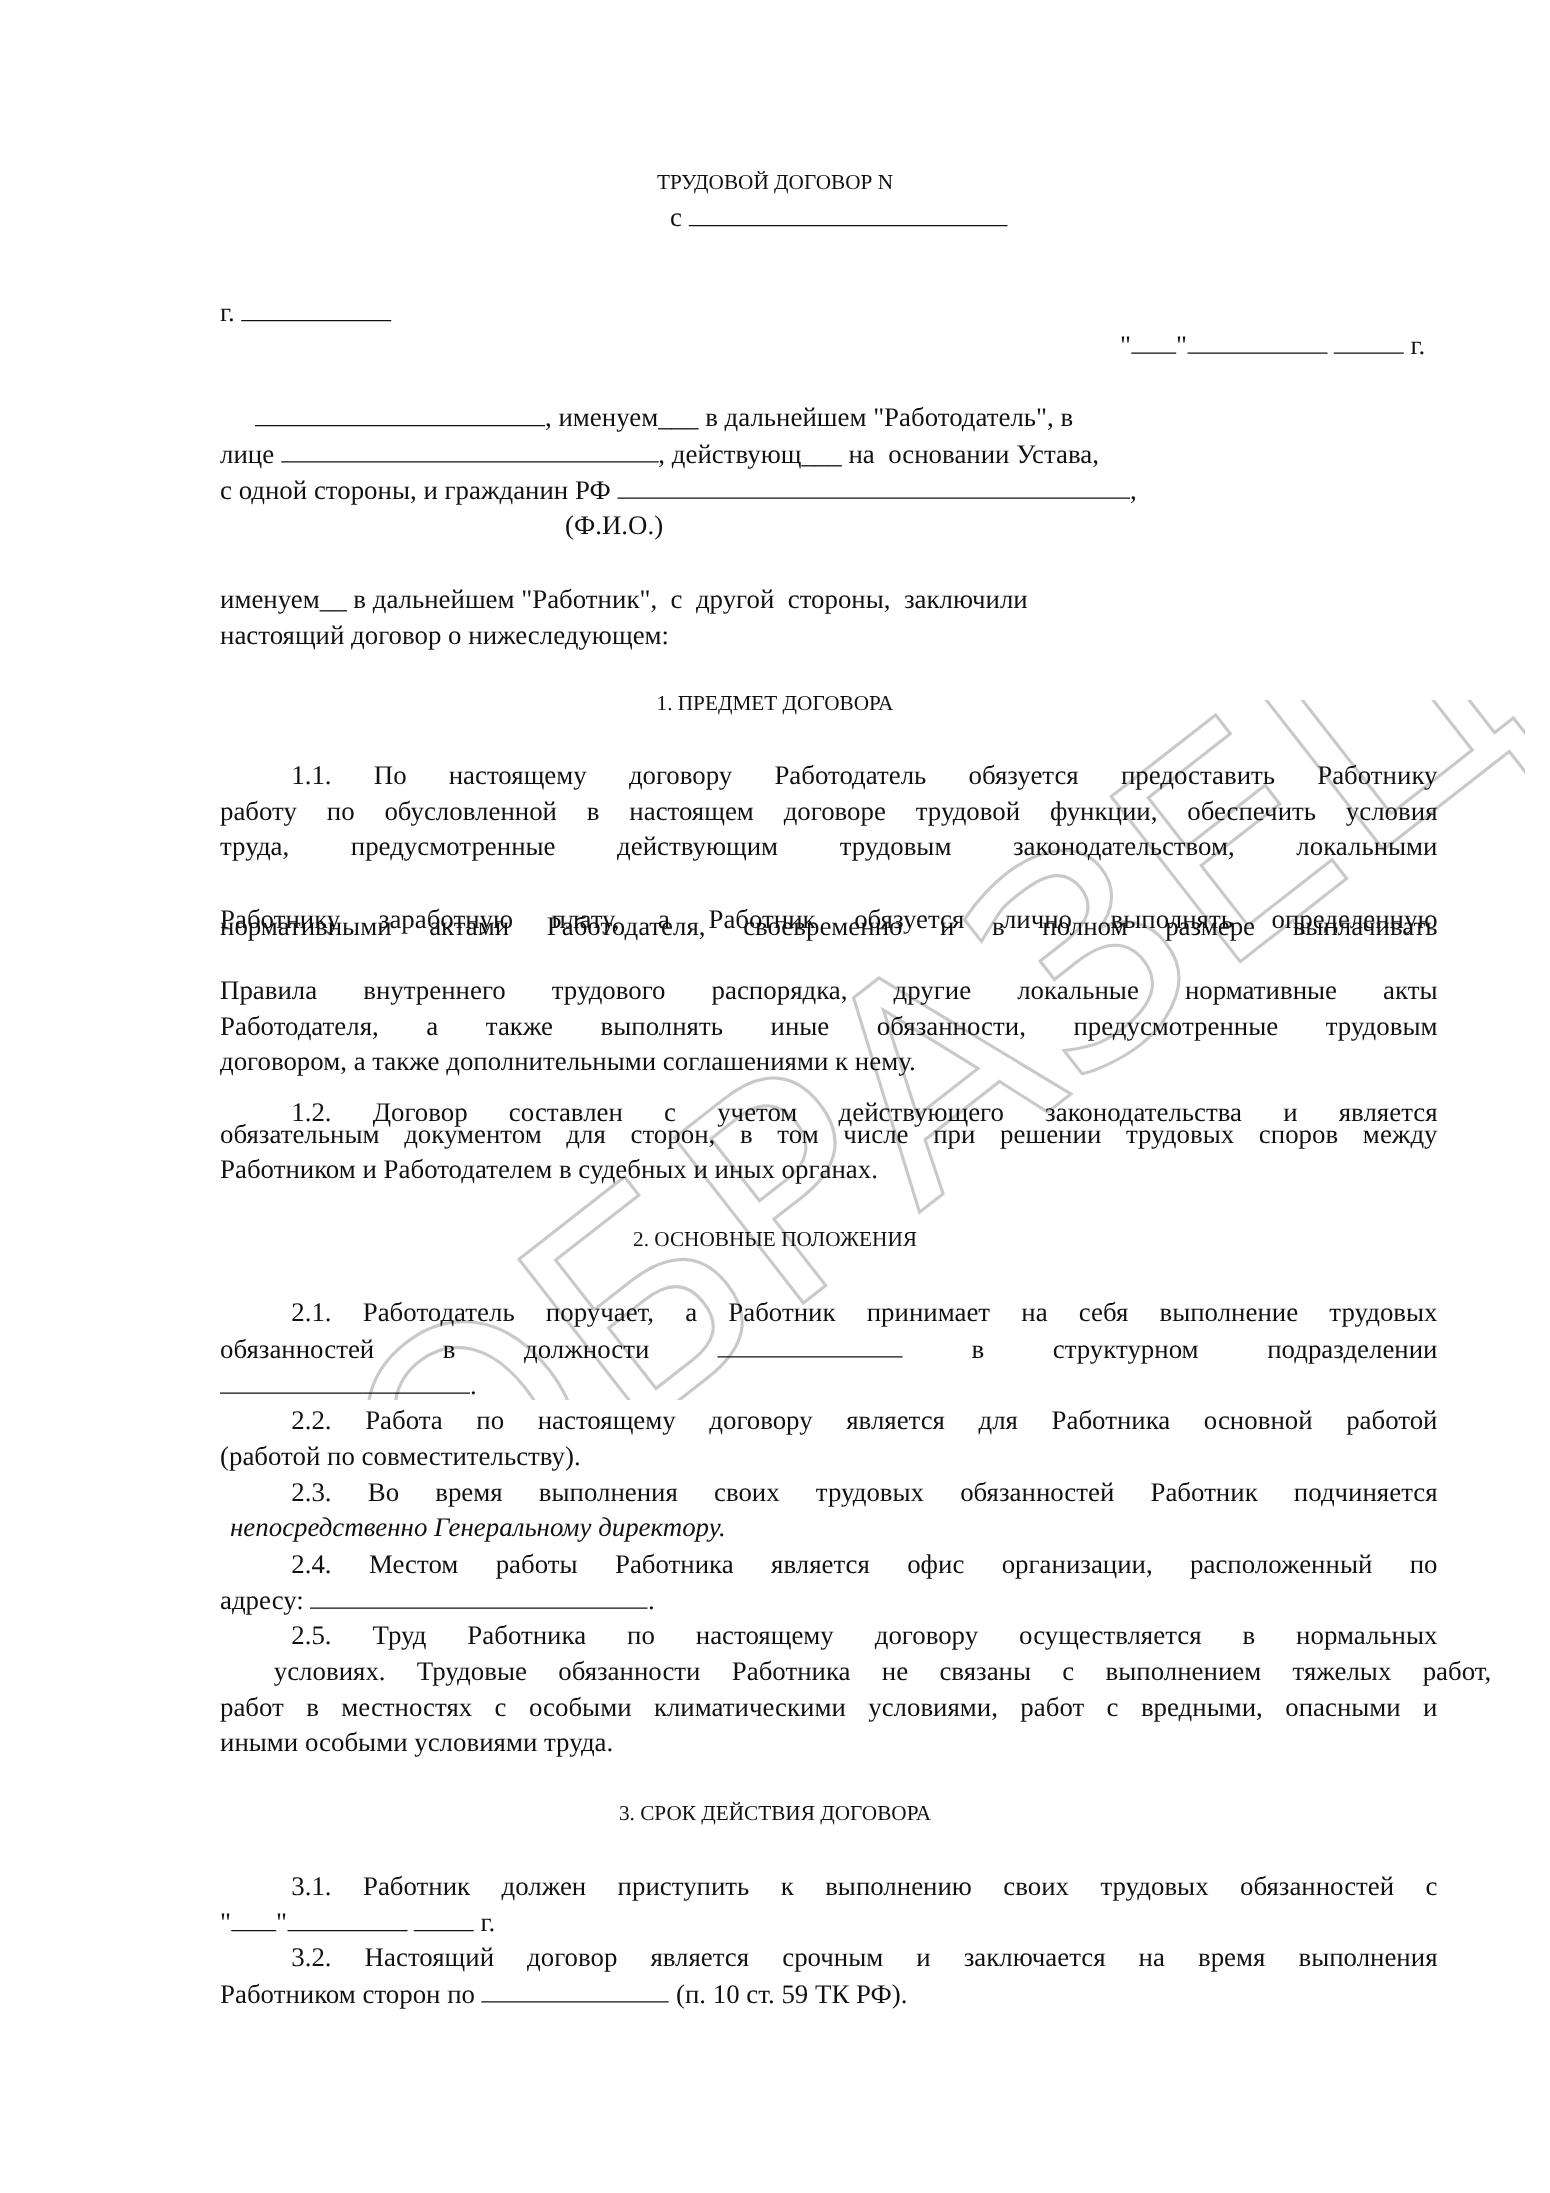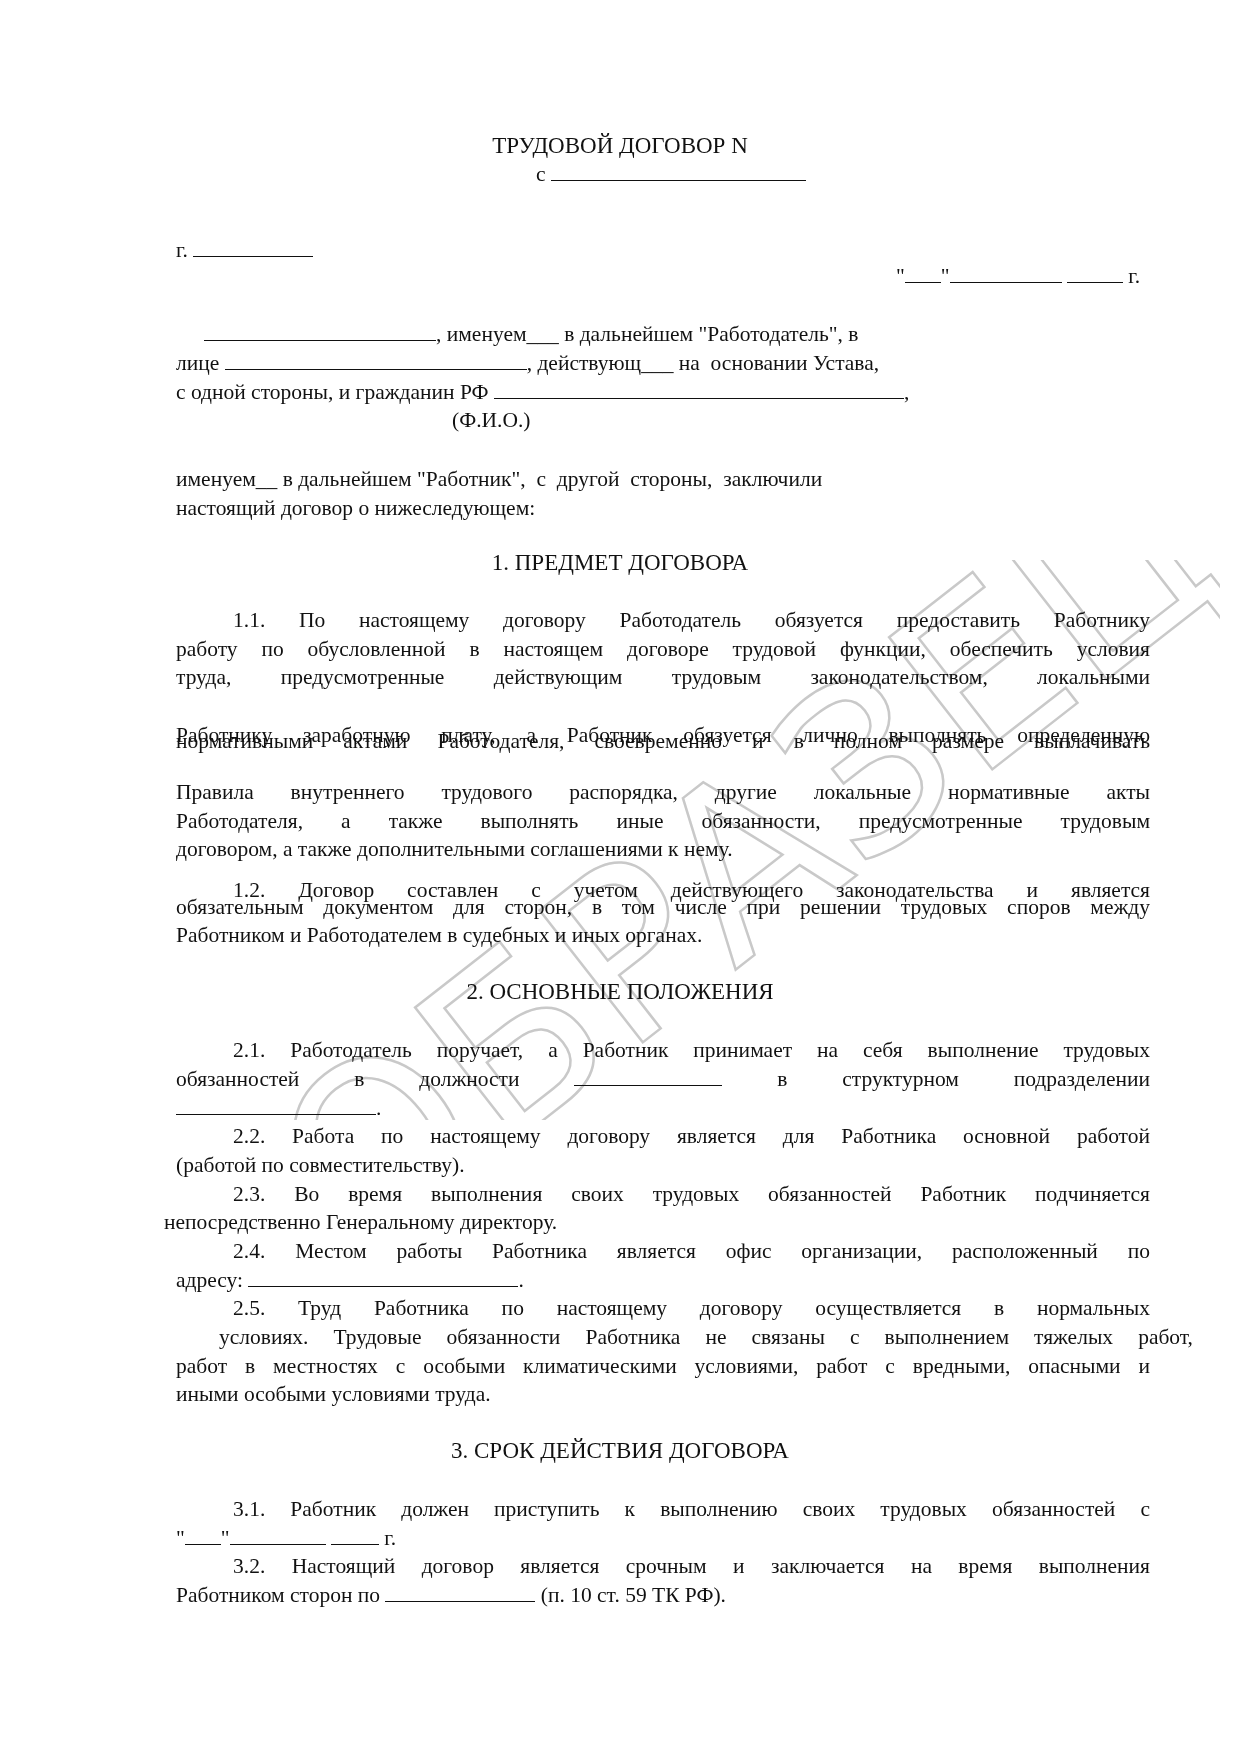--- a/index.html
+++ b/index.html
@@ -1,21 +1,21 @@
 <!DOCTYPE html>
 <html><head>
   <meta charset="utf-8">
   <style>
     html, body { margin: 0; padding: 0; background: #ffffff; }
     body { width: 1240px; height: 1754px; position: relative; overflow: hidden;
            font-family: "Liberation Serif", "DejaVu Serif", serif; color: #111; }
     .page { position: absolute; left: 0; top: 0; width: 1240px; height: 1754px; background: #fff; }
     .ln { position: absolute; font-size: 21.5px; line-height: 28px; white-space: pre; }
     .just { text-align: justify; text-align-last: justify; white-space: normal; }
-    .heading { position: absolute; font-size: 23px; line-height: 30px; left: 0; width: 1240px; text-align: center; white-space: pre; }
+    .heading { position: absolute; font-size: 17px; line-height: 30px; left: 0; width: 1240px; text-align: center; white-space: pre; }
     .blank { display: inline-block; border-bottom: 1.5px solid #111; height: 20px; vertical-align: baseline; }
     .watermark { position: absolute; left: 120px; top: 560px; width: 1100px; height: 560px; pointer-events: none; }
     .watermark text { font-family: "DejaVu Sans", sans-serif; font-size: 230px; fill: none; stroke: #c9c9c9; stroke-width: 2.5; }
   </style>
 </head>
 <body>
 
 <div class="page">
 
   <svg class="watermark" viewBox="0 0 1100 560">
@@ -56,21 +56,21 @@
     <span>должности</span>
     <span class="blank" style="width:148px;"></span>
     <span>в</span>
     <span>структурном</span>
     <span>подразделении</span>
   </div>
   <div class="ln" style="left:176px; top:1094px;"><span class="blank" style="width:200px;"></span><span>.</span></div>
   <div class="ln just" style="left:233px; width:917px; top:1122px;">2.2. Работа по настоящему договору является для Работника основной работой</div>
   <div class="ln" style="left:176px; top:1151px;">(работой по совместительству).</div>
   <div class="ln just" style="left:233px; width:917px; top:1180px;">2.3. Во время выполнения своих трудовых обязанностей Работник подчиняется</div>
-  <div class="ln" style="left:164px; top:1208px;">непосредственно Генеральному директору.</div>
+  <div class="ln" style="left:184px; top:1208px;font-style:italic;">непосредственно Генеральному директору.</div>
   <div class="ln just" style="left:233px; width:917px; top:1237px;">2.4. Местом работы Работника является офис организации, расположенный по</div>
   <div class="ln" style="left:176px; top:1266px;"><span>адресу:</span> <span class="blank" style="width:270px;"></span><span>.</span></div>
   <div class="ln just" style="left:233px; width:917px; top:1294px;">2.5. Труд Работника по настоящему договору осуществляется в нормальных</div>
   <div class="ln just" style="left:176px; width:974px; top:1323px;margin-left:43px;">условиях. Трудовые обязанности Работника не связаны с выполнением тяжелых работ,</div>
   <div class="ln just" style="left:176px; width:974px; top:1352px;">работ в местностях с особыми климатическими условиями, работ с вредными, опасными и</div>
   <div class="ln" style="left:176px; top:1380px;">иными особыми условиями труда.</div>
 
   <div class="heading" style="top:1436px;">3. СРОК ДЕЙСТВИЯ ДОГОВОРА</div>
   <div class="ln just" style="left:233px; width:917px; top:1495px;">3.1. Работник должен приступить к выполнению своих трудовых обязанностей с</div>
   <div class="ln" style="left:176px; top:1524px;"><span>"</span><span class="blank" style="width:36px;"></span><span>"</span><span class="blank" style="width:96px;"></span> <span class="blank" style="width:48px;"></span> <span>г.</span></div>

